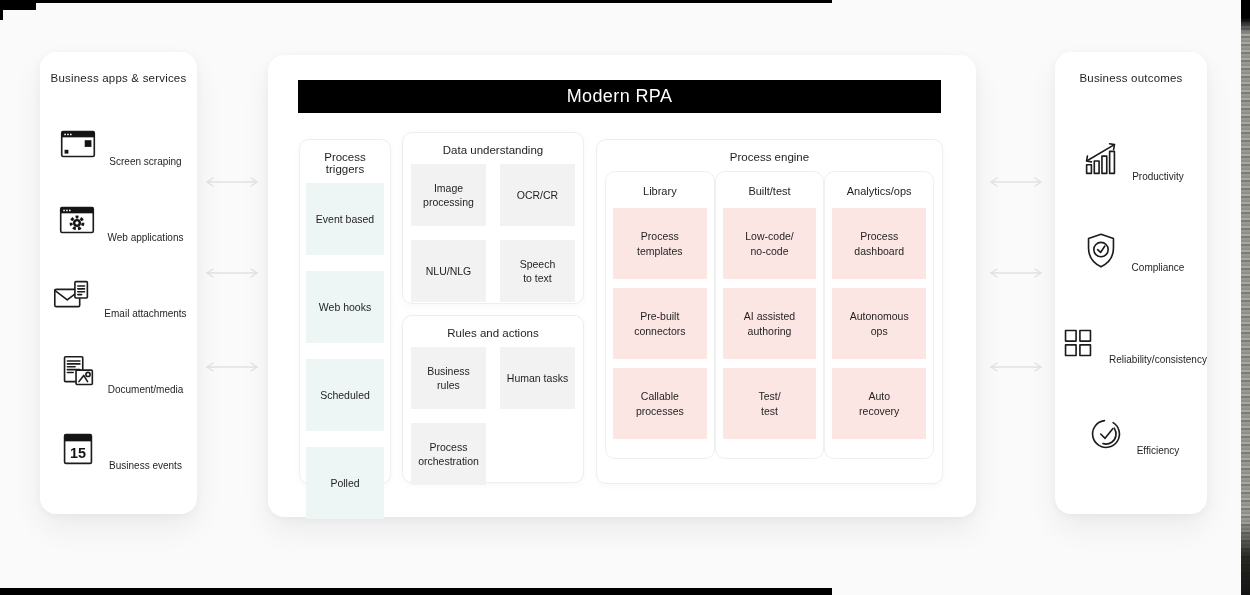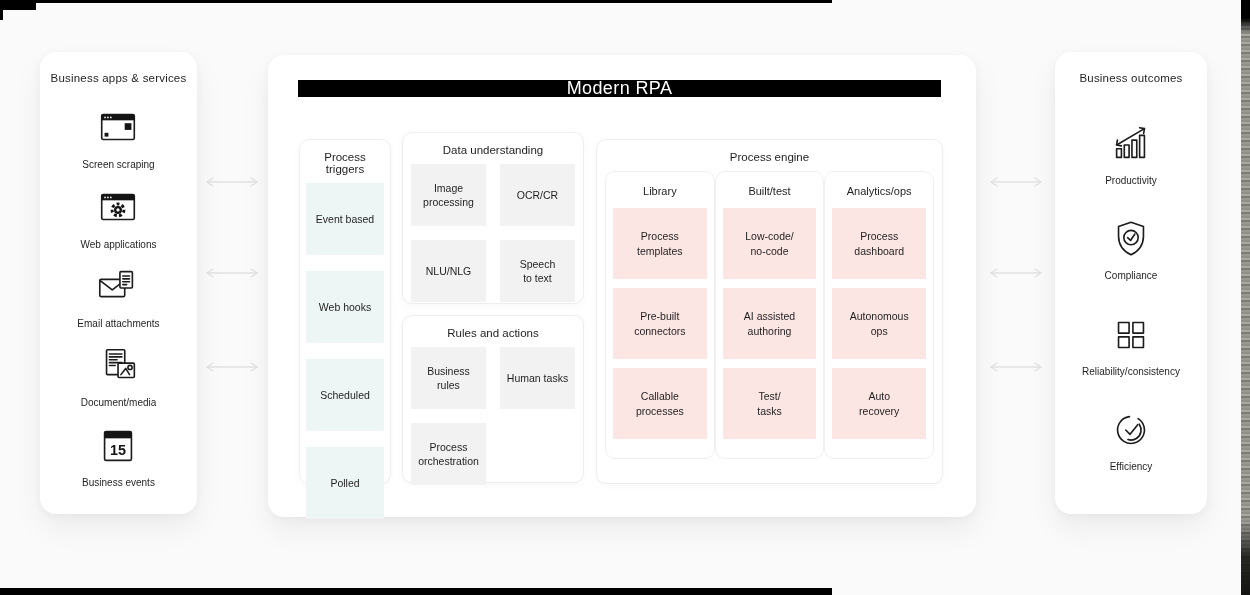--- a/index.html
+++ b/index.html
@@ -24,29 +24,29 @@
   
   .card{position:absolute;background:var(--card-bg);border-radius:16px;
         box-shadow:0 14px 30px rgba(0,0,0,.06),0 2px 8px rgba(0,0,0,.04)}
   .left-card{left:40px;top:52px;width:157px;height:462px}
   .center-card{left:268px;top:55px;width:708px;height:462px}
   .right-card{left:1055px;top:52px;width:152px;height:462px}
 
   .panel-title{font-size:11.5px;font-weight:400;text-align:center;padding:20px 6px 0;letter-spacing:.2px}
   .icon-stack{position:absolute;left:0;right:0;top:40px;bottom:12px;display:flex;flex-direction:column;
               justify-content:space-evenly;align-items:center}
-  .icon-item{display:flex;flex-direction:column;align-items:center;gap:8px}
+  .icon-item{display:flex;flex-direction:row;align-items:flex-end;gap:8px}
   .icon-label{font-size:10px;text-align:center;line-height:1.2}
   svg.ic{width:46px;height:46px;display:block}
   svg.ic .st{fill:none;stroke:#1c1c1c;stroke-width:1.7;stroke-linecap:round;stroke-linejoin:round}
   svg.ic .fl{fill:#141414;stroke:none}
   svg.ic .wh{fill:#fff}
 
   
-  .rpa-header{position:absolute;left:30px;top:25px;width:643px;height:17px;background:var(--header-bg);
+  .rpa-header{position:absolute;left:30px;top:25px;width:643px;height:33px;background:var(--header-bg);
               color:var(--header-text);display:flex;align-items:center;justify-content:center;
               font-size:18px;letter-spacing:.4px}
   .mini-card{position:absolute;background:#fff;border:1px solid #eeeeee;border-radius:10px;
              box-shadow:0 2px 8px rgba(0,0,0,.03)}
   .mini-title{text-align:center;font-size:11.5px;font-weight:500;padding:11px 4px 8px}
   .tile{display:flex;align-items:center;justify-content:center;text-align:center;font-size:10.5px;
         line-height:1.35;white-space:pre-line;padding:4px}
   .triggers{left:31px;top:84px;width:92px;height:345px}
   .triggers .tile{background:var(--mint);height:72px;margin:0 6px 16px}
   .du{left:134px;top:77px;width:182px;height:172px}
@@ -222,21 +222,21 @@
           <div class="tile">Callable
 processes</div>
         </div>
         <div class="engine-col">
           <div class="col-title">Built/test</div>
           <div class="tile">Low-code/
 no-code</div>
           <div class="tile">AI assisted
 authoring</div>
           <div class="tile">Test/
-tasks</div>
+test</div>
         </div>
         <div class="engine-col">
           <div class="col-title">Analytics/ops</div>
           <div class="tile">Process
 dashboard</div>
           <div class="tile">Autonomous
 ops</div>
           <div class="tile">Auto
 recovery</div>
         </div>

